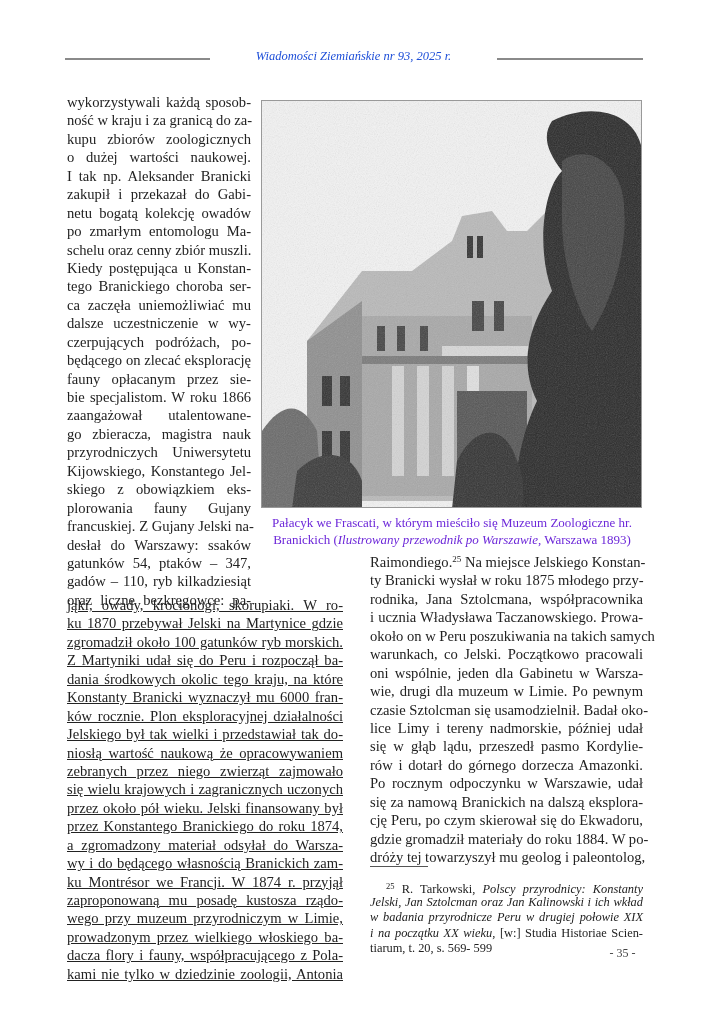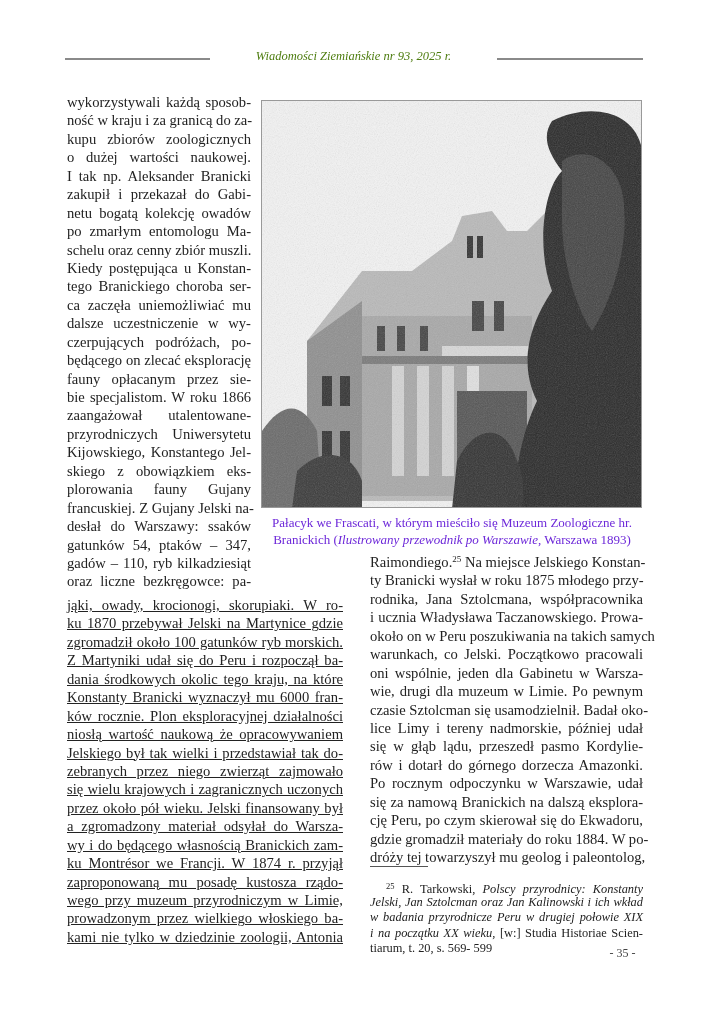--- a/index.html
+++ b/index.html
@@ -2,21 +2,21 @@
 <html><head>
 <meta charset="utf-8">
 <style>
   html, body { margin: 0; padding: 0; background: #ffffff; }
   body { width: 707px; height: 1024px; position: relative; overflow: hidden;
          font-family: "Liberation Serif", "DejaVu Serif", serif; color: #222; }
   .header-rule { position: absolute; top: 58px; height: 2px; background: #8a8a8a; }
   #rule-left { left: 65px; width: 145px; }
   #rule-right { left: 497px; width: 146px; }
   .header-title { position: absolute; top: 49px; left: 210px; width: 287px; text-align: center;
-                  font-style: italic; font-size: 12.5px; color: #4d7c0f; }
+                  font-style: italic; font-size: 12.5px; color: #1d4ed8; }
   .col { position: absolute; font-size: 14.6px; line-height: 18.45px; }
   .col .ln { display: block; white-space: nowrap; text-align: justify; text-align-last: justify; height: 18.45px; overflow: visible; }
   #left-narrow { left: 67px; top: 93px; width: 184px; }
   #left-wide { left: 67px; top: 596px; width: 276px; text-decoration: underline; }
   #right-col { left: 370px; top: 553px; width: 273px; }
   .photo { position: absolute; left: 261px; top: 100px; width: 381px; height: 408px;
            border: 1px solid #999; box-sizing: border-box; overflow: hidden; background: #f2f2f2; }
   .caption { position: absolute; left: 262px; top: 514px; width: 380px; text-align: center;
              font-size: 13px; line-height: 17px; color: #6d28d9; }
   .caption i { font-style: italic; }
@@ -48,20 +48,21 @@
     <span class="ln">schelu oraz cenny zbiór muszli.</span>
     <span class="ln">Kiedy postępująca u Konstan-</span>
     <span class="ln">tego Branickiego choroba ser-</span>
     <span class="ln">ca zaczęła uniemożliwiać mu</span>
     <span class="ln">dalsze uczestniczenie w wy-</span>
     <span class="ln">czerpujących podróżach, po-</span>
     <span class="ln">będącego on zlecać eksplorację</span>
     <span class="ln">fauny opłacanym przez sie-</span>
     <span class="ln">bie specjalistom. W roku 1866</span>
     <span class="ln">zaangażował utalentowane-</span>
+    <span class="ln">go zbieracza, magistra nauk</span>
     <span class="ln">przyrodniczych Uniwersytetu</span>
     <span class="ln">Kijowskiego, Konstantego Jel-</span>
     <span class="ln">skiego z obowiązkiem eks-</span>
     <span class="ln">plorowania fauny Gujany</span>
     <span class="ln">francuskiej. Z Gujany Jelski na-</span>
     <span class="ln">desłał do Warszawy: ssaków</span>
     <span class="ln">gatunków 54, ptaków – 347,</span>
     <span class="ln">gadów – 110, ryb kilkadziesiąt</span>
     <span class="ln">oraz liczne bezkręgowce: pa-</span>
   </div>
@@ -119,31 +120,33 @@
 </div>
 
 <div class="col" id="left-wide">
     <span class="ln">jąki, owady, krocionogi, skorupiaki. W ro-</span>
     <span class="ln">ku 1870 przebywał Jelski na Martynice gdzie</span>
     <span class="ln">zgromadził około 100 gatunków ryb morskich.</span>
     <span class="ln">Z Martyniki udał się do Peru i rozpoczął ba-</span>
     <span class="ln">dania środkowych okolic tego kraju, na które</span>
     <span class="ln">Konstanty Branicki wyznaczył mu 6000 fran-</span>
     <span class="ln">ków rocznie. Plon eksploracyjnej działalności</span>
+    <span class="ln">Jelskiego był tak wielki i przedstawiał tak do-</span>
     <span class="ln">niosłą wartość naukową że opracowywaniem</span>
-    <span class="ln">Jelskiego był tak wielki i przedstawiał tak do-</span>
     <span class="ln">zebranych przez niego zwierząt zajmowało</span>
     <span class="ln">się wielu krajowych i zagranicznych uczonych</span>
     <span class="ln">przez około pół wieku. Jelski finansowany był</span>
+    <span class="ln">przez Konstantego Branickiego do roku 1874,</span>
     <span class="ln">a zgromadzony materiał odsyłał do Warsza-</span>
     <span class="ln">wy i do będącego własnością Branickich zam-</span>
     <span class="ln">ku Montrésor we Francji. W 1874 r. przyjął</span>
     <span class="ln">zaproponowaną mu posadę kustosza rządo-</span>
     <span class="ln">wego przy muzeum przyrodniczym w Limie,</span>
     <span class="ln">prowadzonym przez wielkiego włoskiego ba-</span>
+    <span class="ln">dacza flory i fauny, współpracującego z Pola-</span>
     <span class="ln">kami nie tylko w dziedzinie zoologii, Antonia</span>
   </div>
 
 <div class="col" id="right-col">
   <span class="ln"><span>Raimondiego.</span><sup>25</sup><span> Na miejsce Jelskiego Konstan-</span></span>
   <div id="right-lines">
       <span class="ln">ty Branicki wysłał w roku 1875 młodego przy-</span>
       <span class="ln">rodnika, Jana Sztolcmana, współpracownika</span>
       <span class="ln">i ucznia Władysława Taczanowskiego. Prowa-</span>
       <span class="ln">około on w Peru poszukiwania na takich samych</span>

